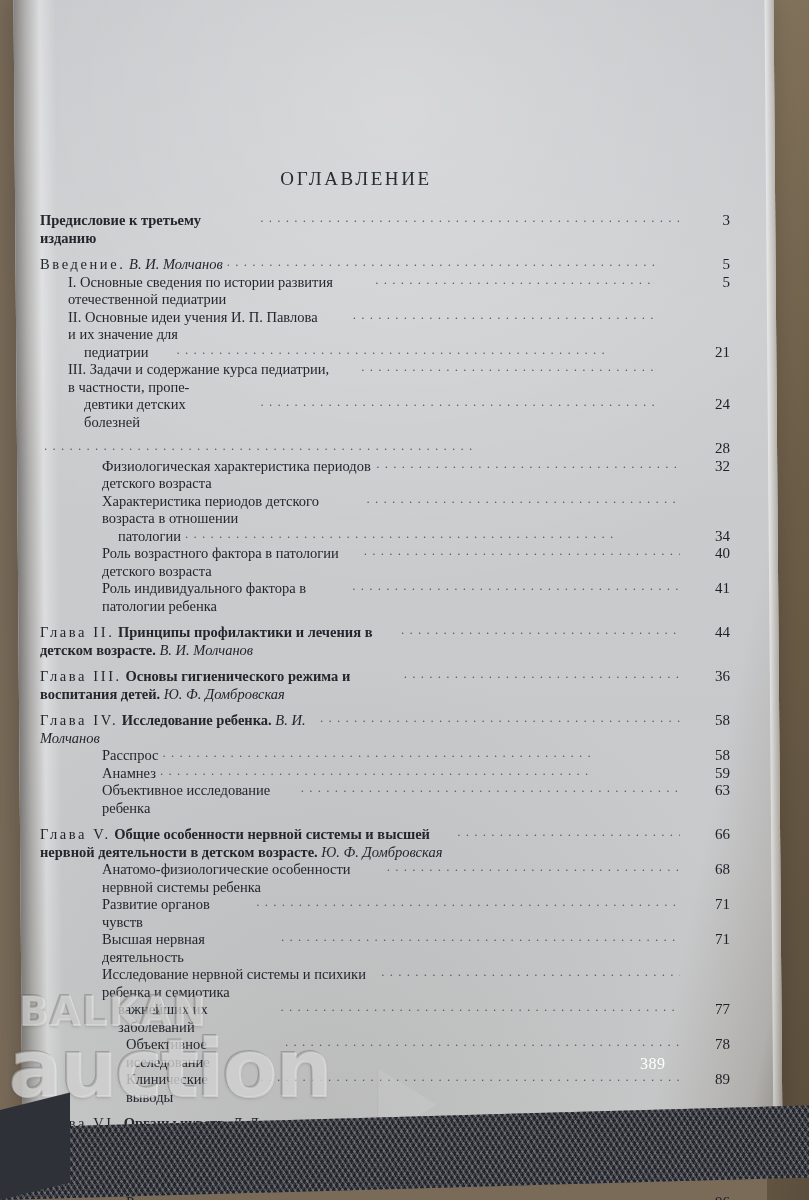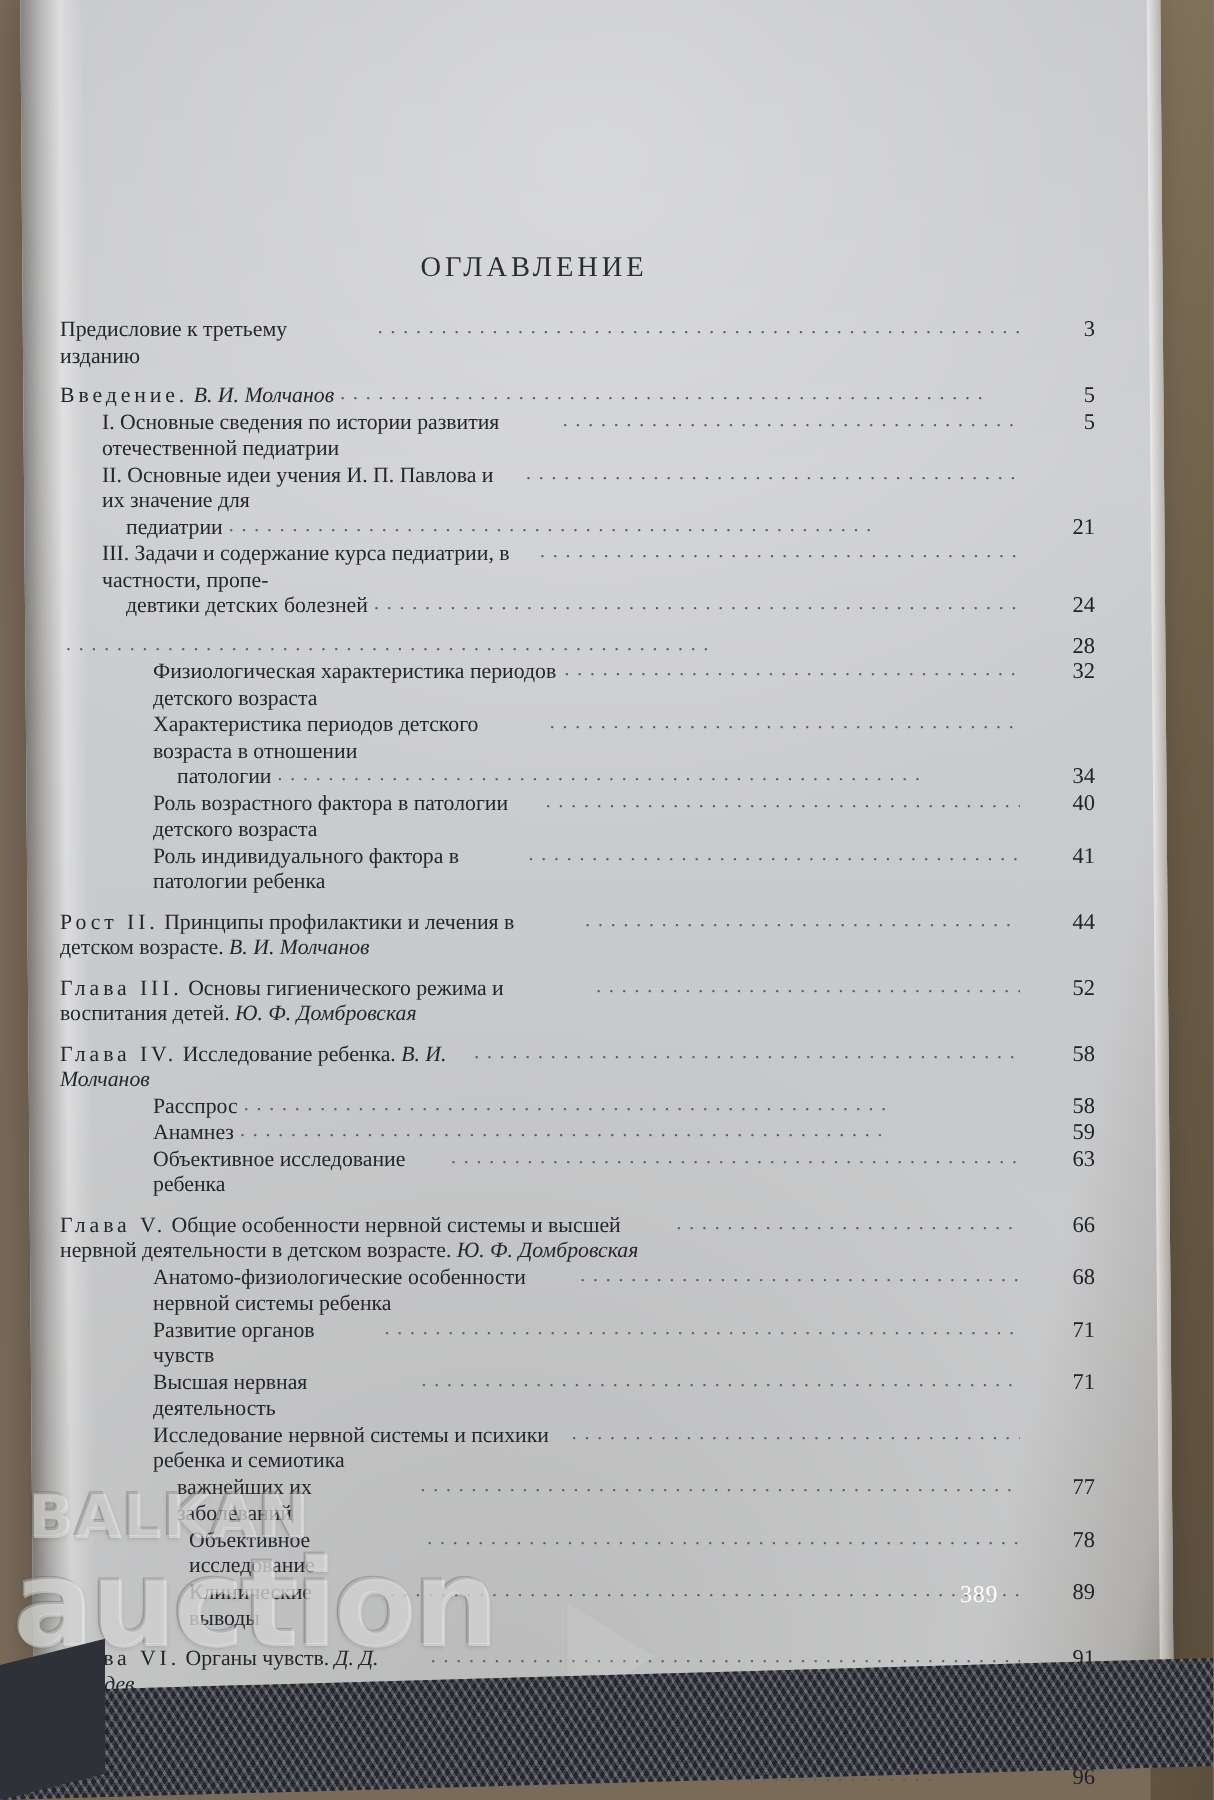--- a/index.html
+++ b/index.html
@@ -127,26 +127,26 @@
   .entry .pg {
     flex: 0 0 46px;
     text-align: right;
     font-size: 15px;
     color: #202229;
   }
 
   
   .lvl-chapter   { margin-top: 9px; }
   .lvl-chapter .txt { font-weight: 400; }
-  .lvl-roman     { padding-left: 28px; }
+  .lvl-roman     { padding-left: 28px; gap: 24px; }
   .lvl-sub       { padding-left: 62px; }
   .lvl-sub2      { padding-left: 86px; }
 
   .sp-head  { letter-spacing: 2.6px; }
-  .b        { font-weight: 400; }
+  .b        { font-weight: 700; }
   .i        { font-style: italic; }
 
   
   .folio {
     position: absolute;
     left: 640px;
     top: 1055px;
     font-size: 16px;
     color: #ffffff;
     letter-spacing: .5px;
@@ -268,28 +268,28 @@
           <span class="txt"><span>Роль возрастного фактора в патологии детского возраста</span></span>
           <span class="leader">. . . . . . . . . . . . . . . . . . . . . . . . . . . . . . . . . . . . . . . . . . . . . . . . . . .</span>
           <span class="pg">40</span>
         </div>
         <div class="entry lvl-sub">
           <span class="txt"><span>Роль индивидуального фактора в патологии ребенка</span></span>
           <span class="leader">. . . . . . . . . . . . . . . . . . . . . . . . . . . . . . . . . . . . . . . . . . . . . . . . . . .</span>
           <span class="pg">41</span>
         </div>
         <div class="entry lvl-chapter">
-          <span class="txt"><span class="sp-head">Рост II.</span> <span class="b">Принципы профилактики и лечения в детском  возрасте.</span>  <span class="i">В. И. Молчанов</span></span>
+          <span class="txt"><span class="sp-head">Глава II.</span> <span class="b">Принципы профилактики и лечения в детском  возрасте.</span>  <span class="i">В. И. Молчанов</span></span>
           <span class="leader">. . . . . . . . . . . . . . . . . . . . . . . . . . . . . . . . . . . . . . . . . . . . . . . . . . .</span>
           <span class="pg">44</span>
         </div>
         <div class="entry lvl-chapter">
           <span class="txt"><span class="sp-head">Глава III.</span> <span class="b">Основы  гигиенического  режима  и  воспитания  детей.</span>  <span class="i">Ю. Ф. Домбровская</span></span>
           <span class="leader">. . . . . . . . . . . . . . . . . . . . . . . . . . . . . . . . . . . . . . . . . . . . . . . . . . .</span>
-          <span class="pg">52</span>
+          <span class="pg">36</span>
         </div>
         <div class="entry lvl-chapter">
           <span class="txt"><span class="sp-head">Глава IV.</span> <span class="b">Исследование ребенка.</span>  <span class="i">В. И. Молчанов</span></span>
           <span class="leader">. . . . . . . . . . . . . . . . . . . . . . . . . . . . . . . . . . . . . . . . . . . . . . . . . . .</span>
           <span class="pg">58</span>
         </div>
         <div class="entry lvl-sub">
           <span class="txt"><span>Расспрос</span></span>
           <span class="leader">. . . . . . . . . . . . . . . . . . . . . . . . . . . . . . . . . . . . . . . . . . . . . . . . . . .</span>
           <span class="pg">58</span>

